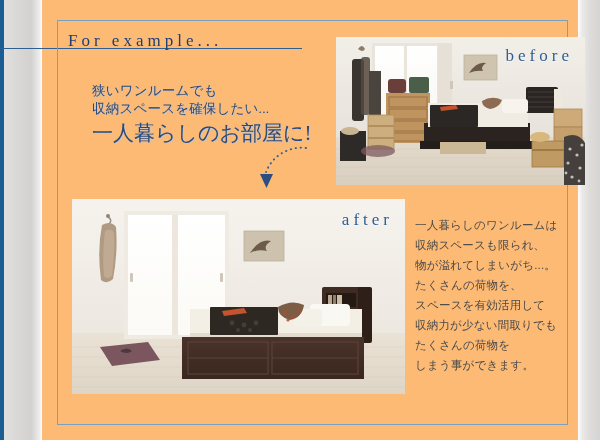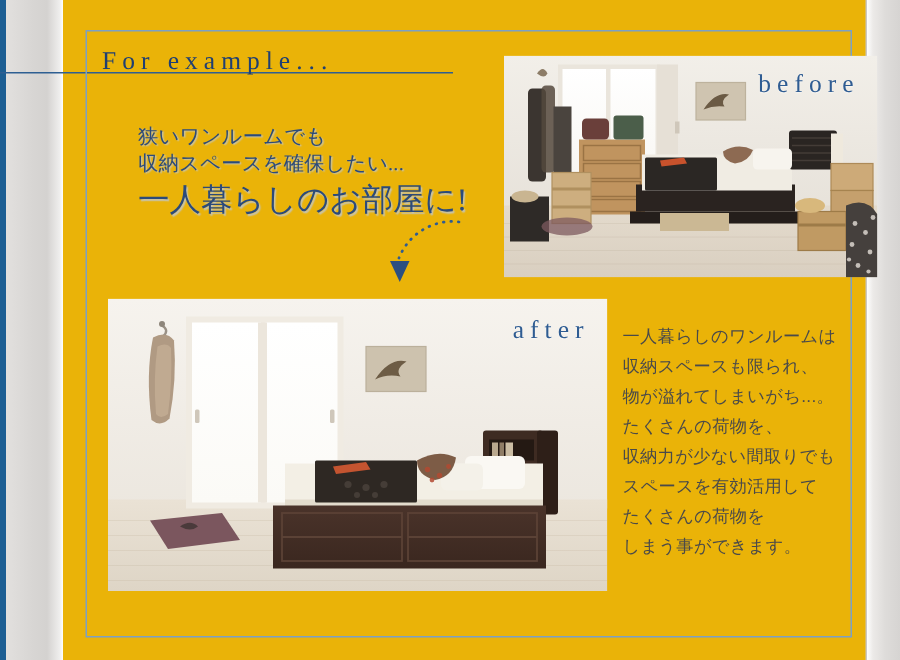--- a/index.html
+++ b/index.html
@@ -10,21 +10,21 @@
     width: 600px;
     height: 440px;
     overflow: hidden;
     background: #ffffff;
     font-family: "Liberation Sans", sans-serif;
   }
   #page {
     position: relative;
     width: 600px;
     height: 440px;
-    background: #eab308;
+    background: #fdba74;
   }
 
   
   .edge-blue-left {
     position: absolute;
     left: 0; top: 0;
     width: 4px; height: 440px;
     background: #1c5e93;
   }
   .edge-gray-left {
@@ -367,19 +367,19 @@
       </g>
     </svg>
     <div class="photo-label label-after">after</div>
   </div>
 
   <div class="desc">
     <div>一人暮らしのワンルームは</div>
     <div>収納スペースも限られ、</div>
     <div>物が溢れてしまいがち...。</div>
     <div>たくさんの荷物を、</div>
+    <div>スペースを有効活用して</div>
     <div>収納力が少ない間取りでも</div>
-    <div>スペースを有効活用して</div>
     <div>たくさんの荷物を</div>
     <div>しまう事ができます。</div>
   </div>
 
 </div>
 
 </body></html>

